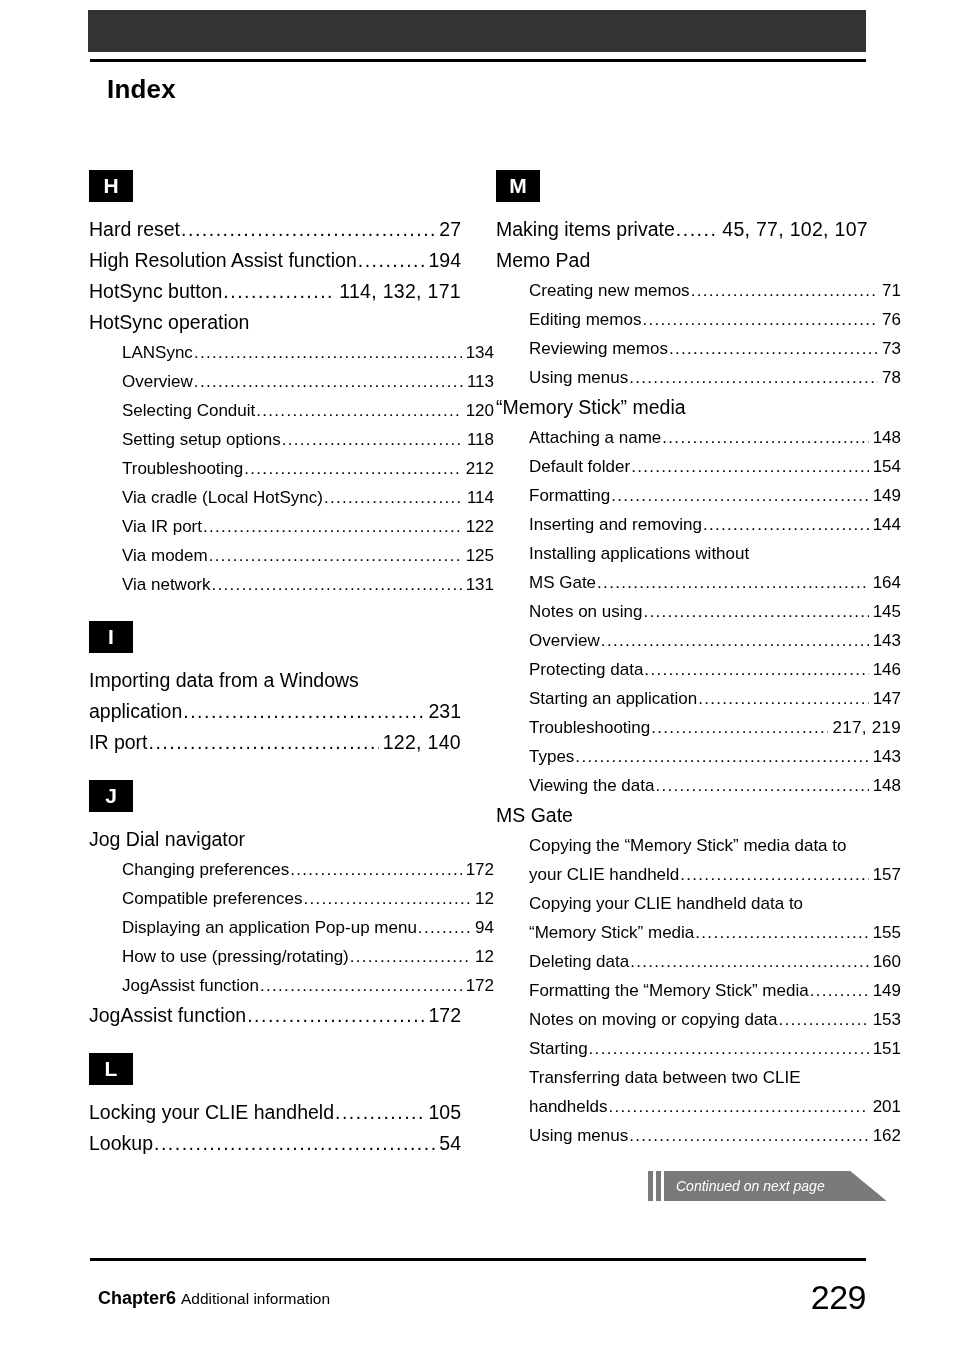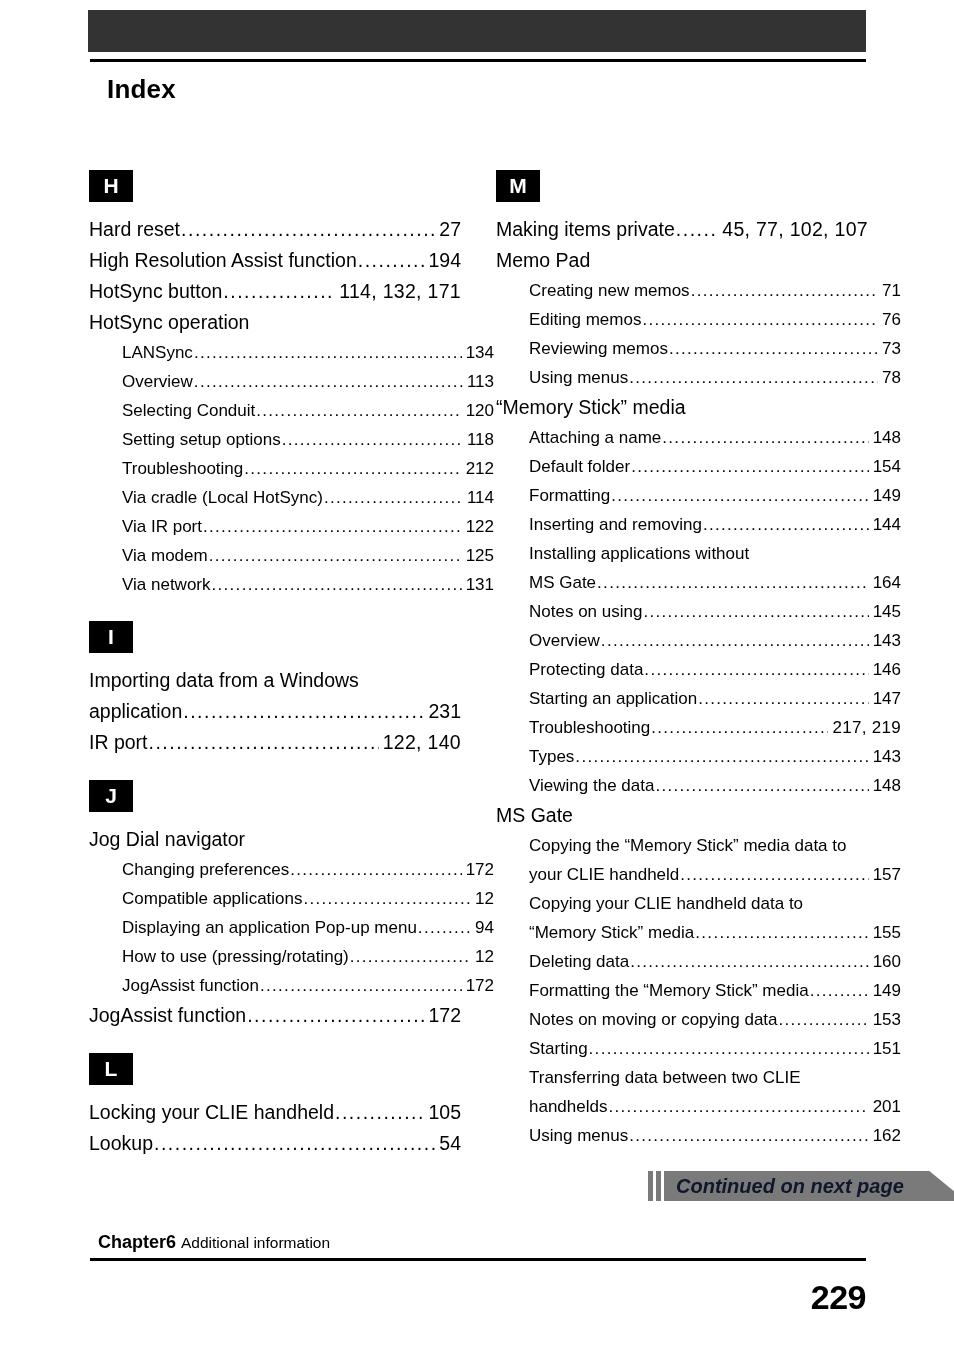--- a/index.html
+++ b/index.html
@@ -124,24 +124,24 @@
     display: flex;
     align-items: stretch;
   }
   .cb-bar {
     width: 5px;
     background: #7a7a7a;
     margin-right: 3px;
   }
   .cb-body {
     background: #7a7a7a;
-    color: #0f172a;
+    color: #ffffff;
     font-style: italic;
-    font-weight: bold;
-    font-size: 20px;
+    font-weight: normal;
+    font-size: 14px;
     line-height: 30px;
     padding: 0 10px 0 12px;
     white-space: nowrap;
   }
   .cb-arrow {
     width: 52px;
     height: 30px;
     background: #7a7a7a;
     clip-path: polygon(0 0, 30% 0, 100% 100%, 0 100%);
   }
@@ -151,39 +151,39 @@
     position: absolute;
     left: 90px;
     top: 1258px;
     width: 776px;
     height: 3px;
     background: #000000;
   }
   #footer-chapter {
     position: absolute;
     left: 98px;
-    top: 1232px;
+    top: 1288px;
     font-size: 17px;
     white-space: nowrap;
   }
   #footer-chapter .chap {
     font-weight: bold;
     font-size: 18px;
   }
   #footer-chapter .sub {
     font-weight: normal;
     font-size: 15.5px;
     padding-left: 5px;
   }
   #footer-pageno {
     position: absolute;
     right: 88px;
     top: 1278px;
     font-size: 34px;
-    font-weight: bold;
+    font-weight: normal;
     letter-spacing: -0.5px;
     text-align: right;
   }
 </style>
 </head>
 <body>
 
 <div id="header-bar"></div>
 <div id="header-rule"></div>
 <div id="page-title">Index</div>
@@ -271,21 +271,21 @@
       <div class="letter-block spaced-top">J</div>
       <div class="entry lvl1 heading-row">
         <span class="txt">Jog Dial navigator</span>
       </div>
       <div class="entry lvl2">
         <span class="txt">Changing preferences</span>
         <span class="leader"></span>
         <span class="pages">172</span>
       </div>
       <div class="entry lvl2">
-        <span class="txt">Compatible applications</span>
+        <span class="txt">Compatible preferences</span>
         <span class="leader"></span>
         <span class="pages">12</span>
       </div>
       <div class="entry lvl2">
         <span class="txt">Displaying an application Pop-up menu</span>
         <span class="leader"></span>
         <span class="pages">94</span>
       </div>
       <div class="entry lvl2">
         <span class="txt">How to use (pressing/rotating)</span>

